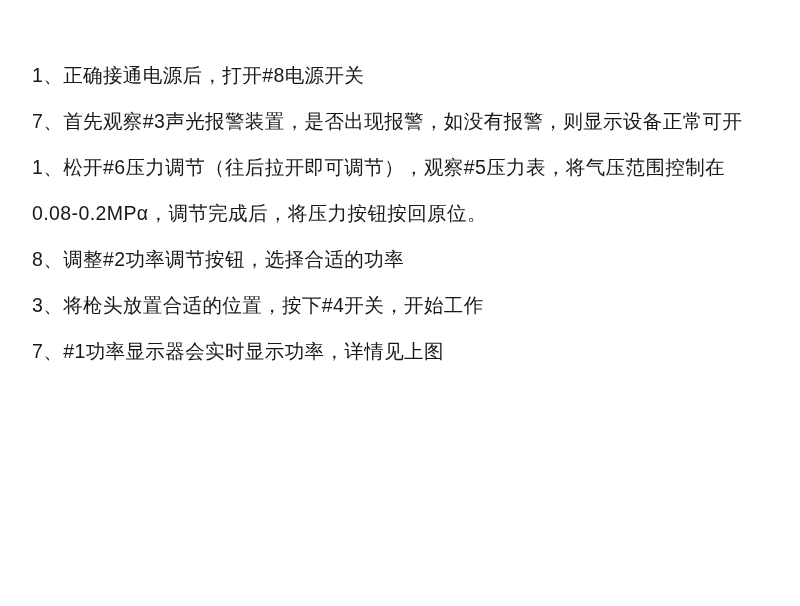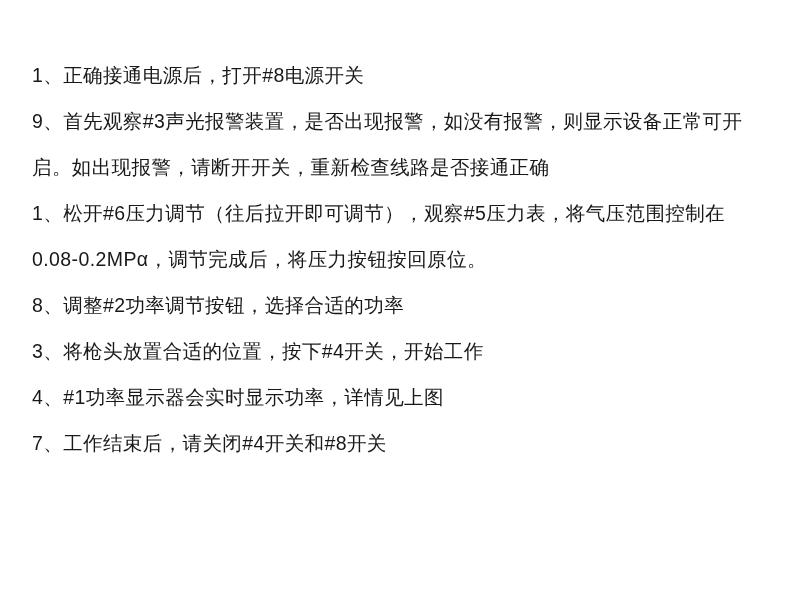--- a/index.html
+++ b/index.html
@@ -32,22 +32,20 @@
     white-space: pre;
     font-weight: 400;
   }
 </style>
 </head>
 <body>
 
 <div class="doc">
   <div class="instructions">
     <div class="line">1、正确接通电源后，打开#8电源开关</div>
-    <div class="line">9、首先观察#3声光报警装置，是否出现报警，如没有报警，则显示设备正常可开</div>
-    <div class="line">启。如出现报警，请断开开关，重新检查线路是否接通正确</div>
+    <div class="line">7、首先观察#3声光报警装置，是否出现报警，如没有报警，则显示设备正常可开</div>
     <div class="line">1、松开#6压力调节（往后拉开即可调节），观察#5压力表，将气压范围控制在</div>
     <div class="line">0.08-0.2MPα，调节完成后，将压力按钮按回原位。</div>
     <div class="line">8、调整#2功率调节按钮，选择合适的功率</div>
     <div class="line">3、将枪头放置合适的位置，按下#4开关，开始工作</div>
-    <div class="line">4、#1功率显示器会实时显示功率，详情见上图</div>
-    <div class="line">7、工作结束后，请关闭#4开关和#8开关</div>
+    <div class="line">7、#1功率显示器会实时显示功率，详情见上图</div>
   </div>
 </div>
 
 </body></html>

